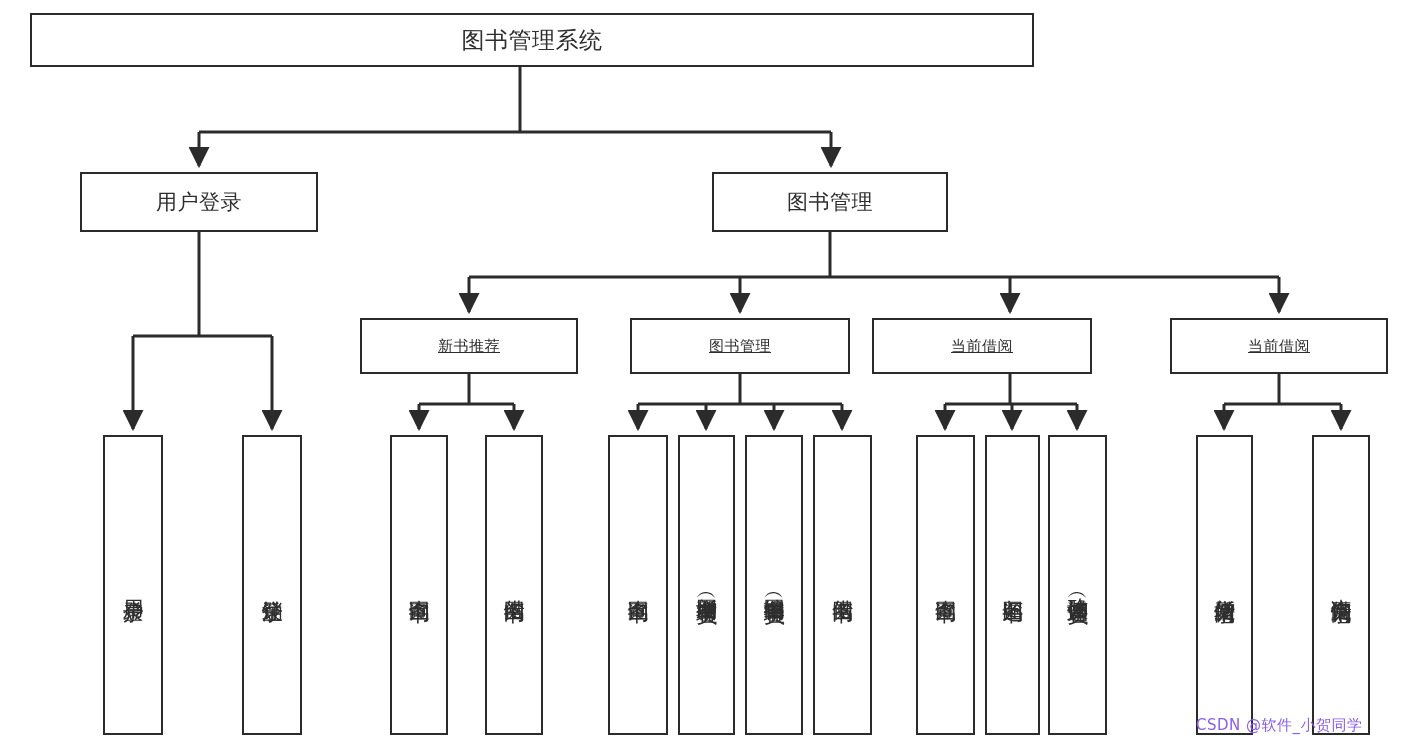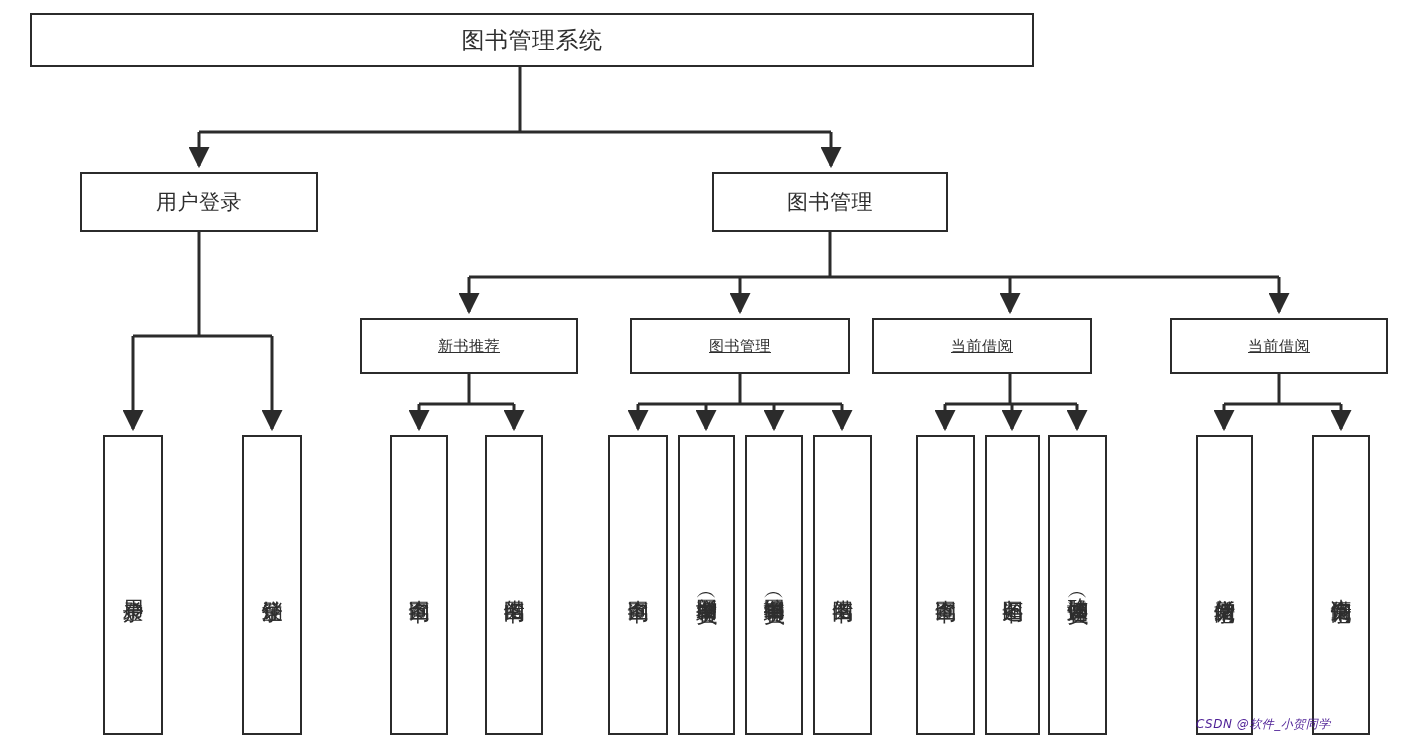--- a/index.html
+++ b/index.html
@@ -63,27 +63,26 @@
     white-space: normal;
   }
   .node.leaf > span {
     writing-mode: vertical-rl;
     text-orientation: upright;
     display: block;
     max-height: 100%;
   }
   .watermark {
     position: absolute;
-    font-size: 12px;
-    color: #4c1d95;
+    font-size: 15px;
+    color: #8b5cf6;
     letter-spacing: 0.5px;
     white-space: nowrap;
     z-index: 3;
     user-select: none;
-    font-style: italic;
   }
 </style>
 </head>
 <body>
 
 <div id="canvas">
 
   <svg id="wires" viewBox="0 0 1405 747" width="1405" height="747" xmlns="http://www.w3.org/2000/svg">
     <defs>
       <marker id="arrow" viewBox="0 0 10 10" refX="9" refY="5" markerWidth="7" markerHeight="7" orient="auto-start-reverse">

